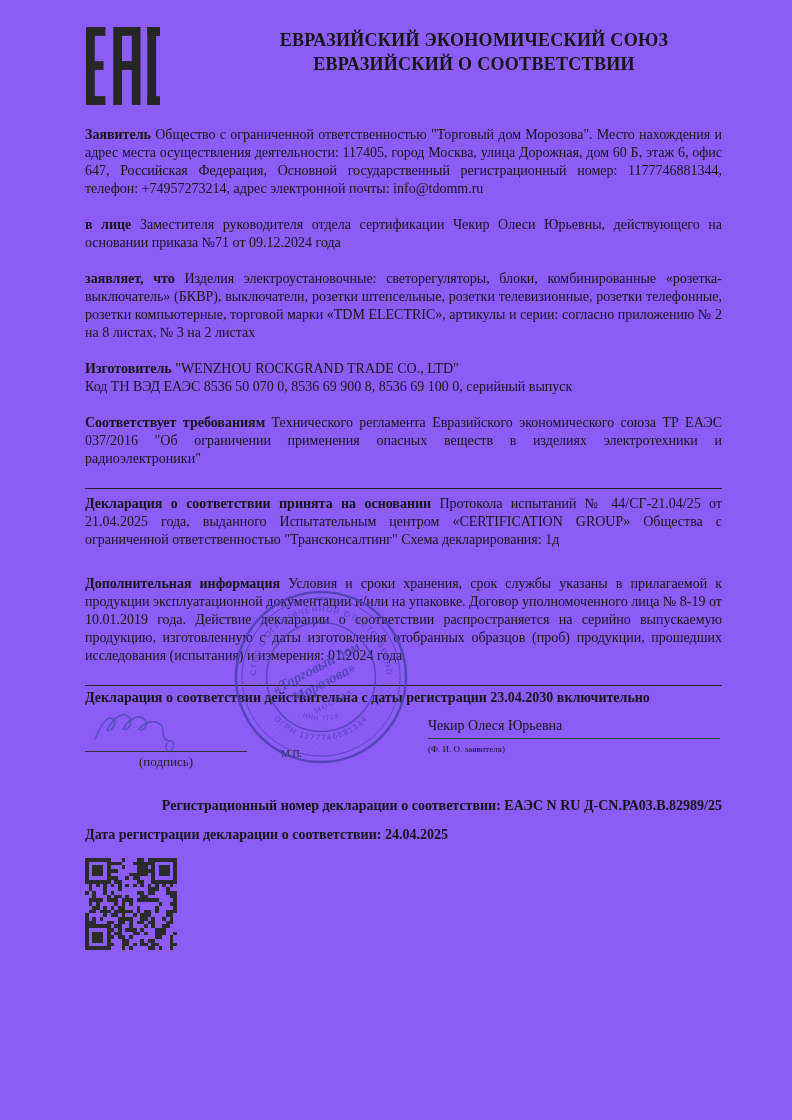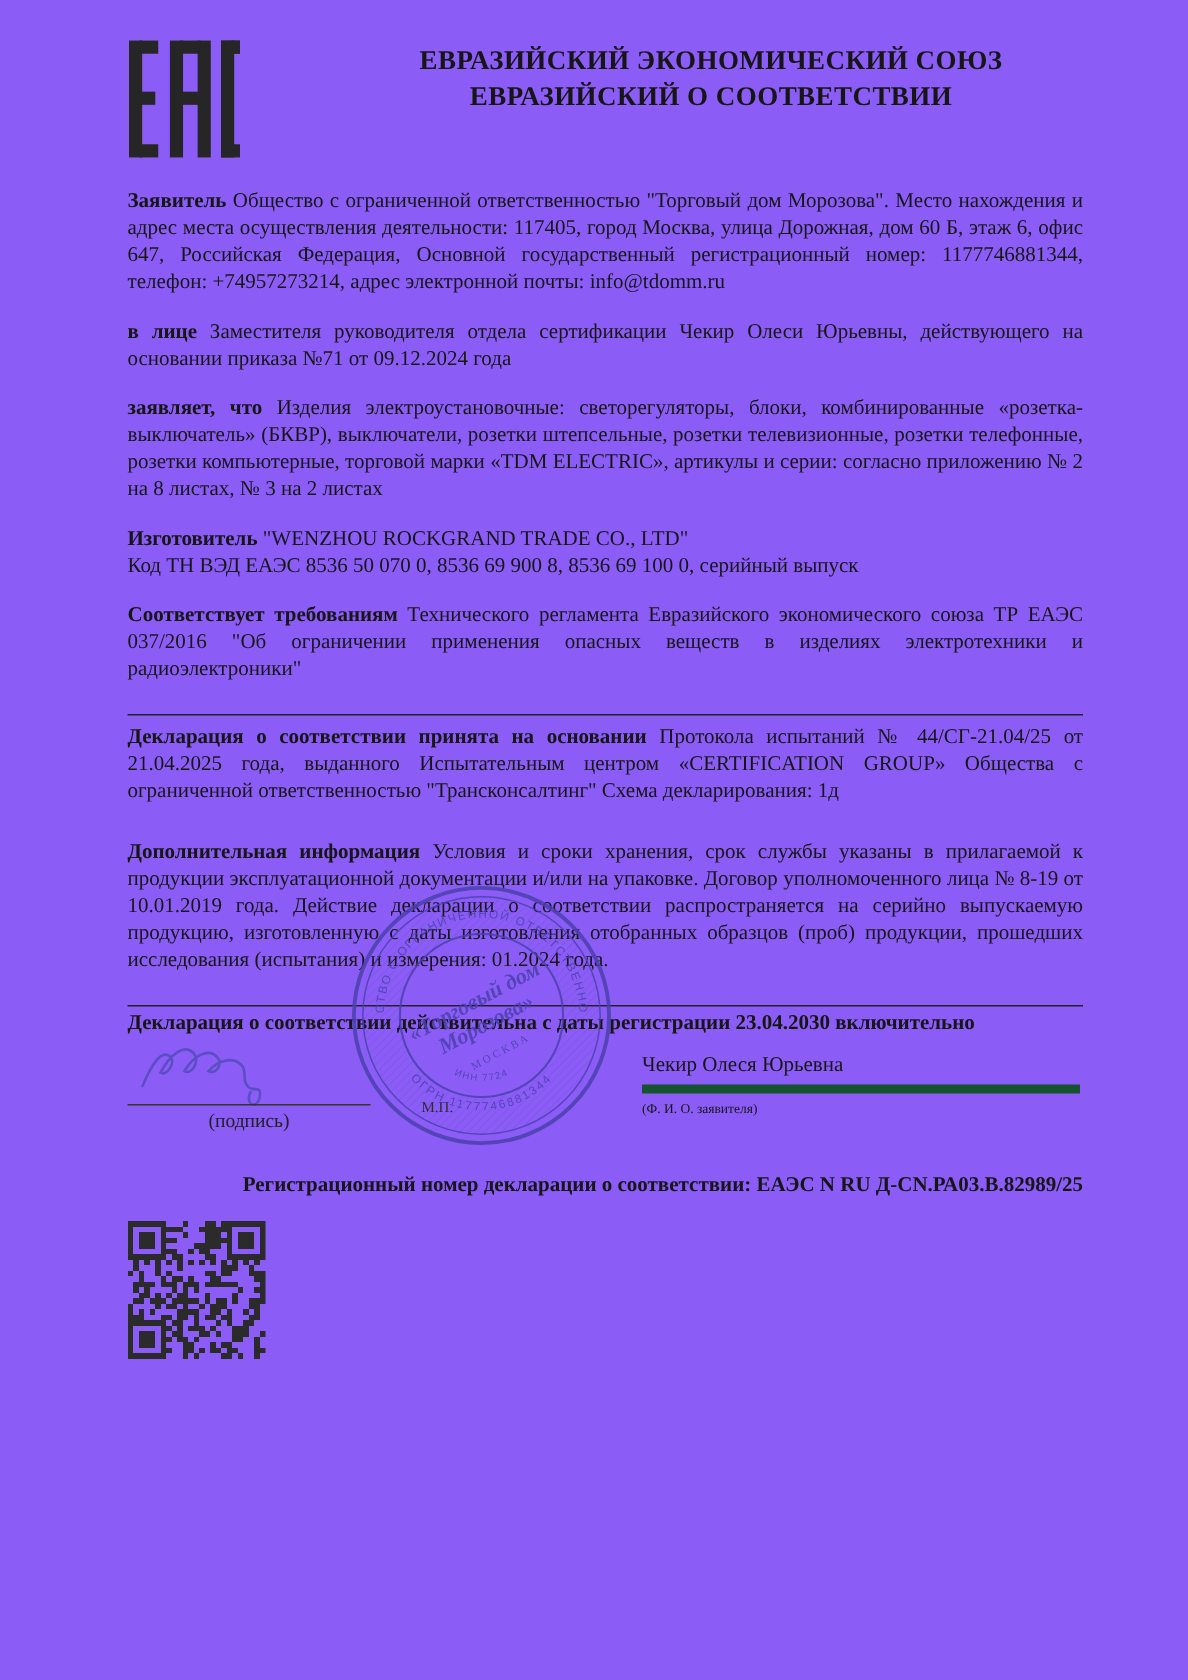--- a/index.html
+++ b/index.html
@@ -3,31 +3,31 @@
 <meta charset="utf-8">
 <style>
   html,body{margin:0;padding:0;background:#ffffff;}
   .page{position:relative;width:792px;height:1120px;background:#8b5cf6;
         font-family:"Liberation Serif","DejaVu Serif",serif;color:#161616;overflow:hidden;}
   .eac-logo{position:absolute;left:86px;top:26px;width:74px;height:80px;}
   .title{position:absolute;left:170px;right:14px;top:28px;text-align:center;
          font-weight:bold;font-size:18px;line-height:24px;letter-spacing:.3px;}
   .body-text{position:absolute;left:85px;top:126px;width:637px;font-size:14px;line-height:18px;}
   .sec{text-align:justify;}
-  .ruled{border-bottom:1px solid #8b5cf6;padding-bottom:14px;}
+  .ruled{border-bottom:4px solid #8b5cf6;padding-bottom:14px;}
   .ruled2{border-bottom:1.5px solid #222;padding-bottom:20px;}
   .lead{font-weight:bold;}
   .gap6{margin-top:6px;} .gap8{margin-top:8px;}
   .validity{font-weight:bold;margin-top:3px;}
   .sigrow{position:relative;margin-top:10px;height:64px;}
   .sigline{position:absolute;left:0;top:34px;width:162px;border-top:1px solid #333;
            text-align:center;font-size:13px;color:#222;padding-top:1px;}
   .nameblock{position:absolute;right:2px;top:0;width:292px;text-align:left;}
   .fio{font-size:14px;padding-bottom:3px;}
-  .nameline{border-top:6px solid #14532d;font-size:9px;padding-top:1px;}
+  .nameline{border-top:1px solid #14532d;font-size:9px;padding-top:1px;}
   .mp{position:absolute;left:196px;top:28px;font-size:10px;color:#2a2a2a;}
   .reg{font-weight:bold;font-size:14px;margin-top:16px;text-align:right;}
   .reg2{font-weight:bold;font-size:14px;margin-top:11px;}
   .qr{margin-top:14px;width:92px;height:92px;}
   .signature-svg{position:absolute;left:2px;top:-18px;width:150px;height:54px;}
   .stamp{position:absolute;left:232px;top:588px;width:178px;height:178px;opacity:.85;}
 </style>
 </head>
 <body>
 
@@ -108,20 +108,24 @@
       <div class="mp">М.П.</div>
       <div class="nameblock">
         <div class="fio">Чекир Олеся Юрьевна</div>
         <div class="nameline">(Ф. И. О. заявителя)</div>
       </div>
     </div>
 
     <div class="reg">
       <span>Регистрационный номер декларации о соответствии:</span>
       <span>ЕАЭС N RU Д-CN.РА03.В.82989/25</span>
+    </div>
+    <div class="reg2">
+      <span>Дата регистрации декларации о соответствии:</span>
+      <span>24.04.2025</span>
     </div>
 
     <svg class="qr" id="qr" viewBox="0 0 25 25">
         <g fill="#2b2b2b" shape-rendering="crispEdges">
           <rect x="0" y="0" width="1" height="1"></rect>
           <rect x="1" y="0" width="1" height="1"></rect>
           <rect x="2" y="0" width="1" height="1"></rect>
           <rect x="3" y="0" width="1" height="1"></rect>
           <rect x="4" y="0" width="1" height="1"></rect>
           <rect x="5" y="0" width="1" height="1"></rect>

